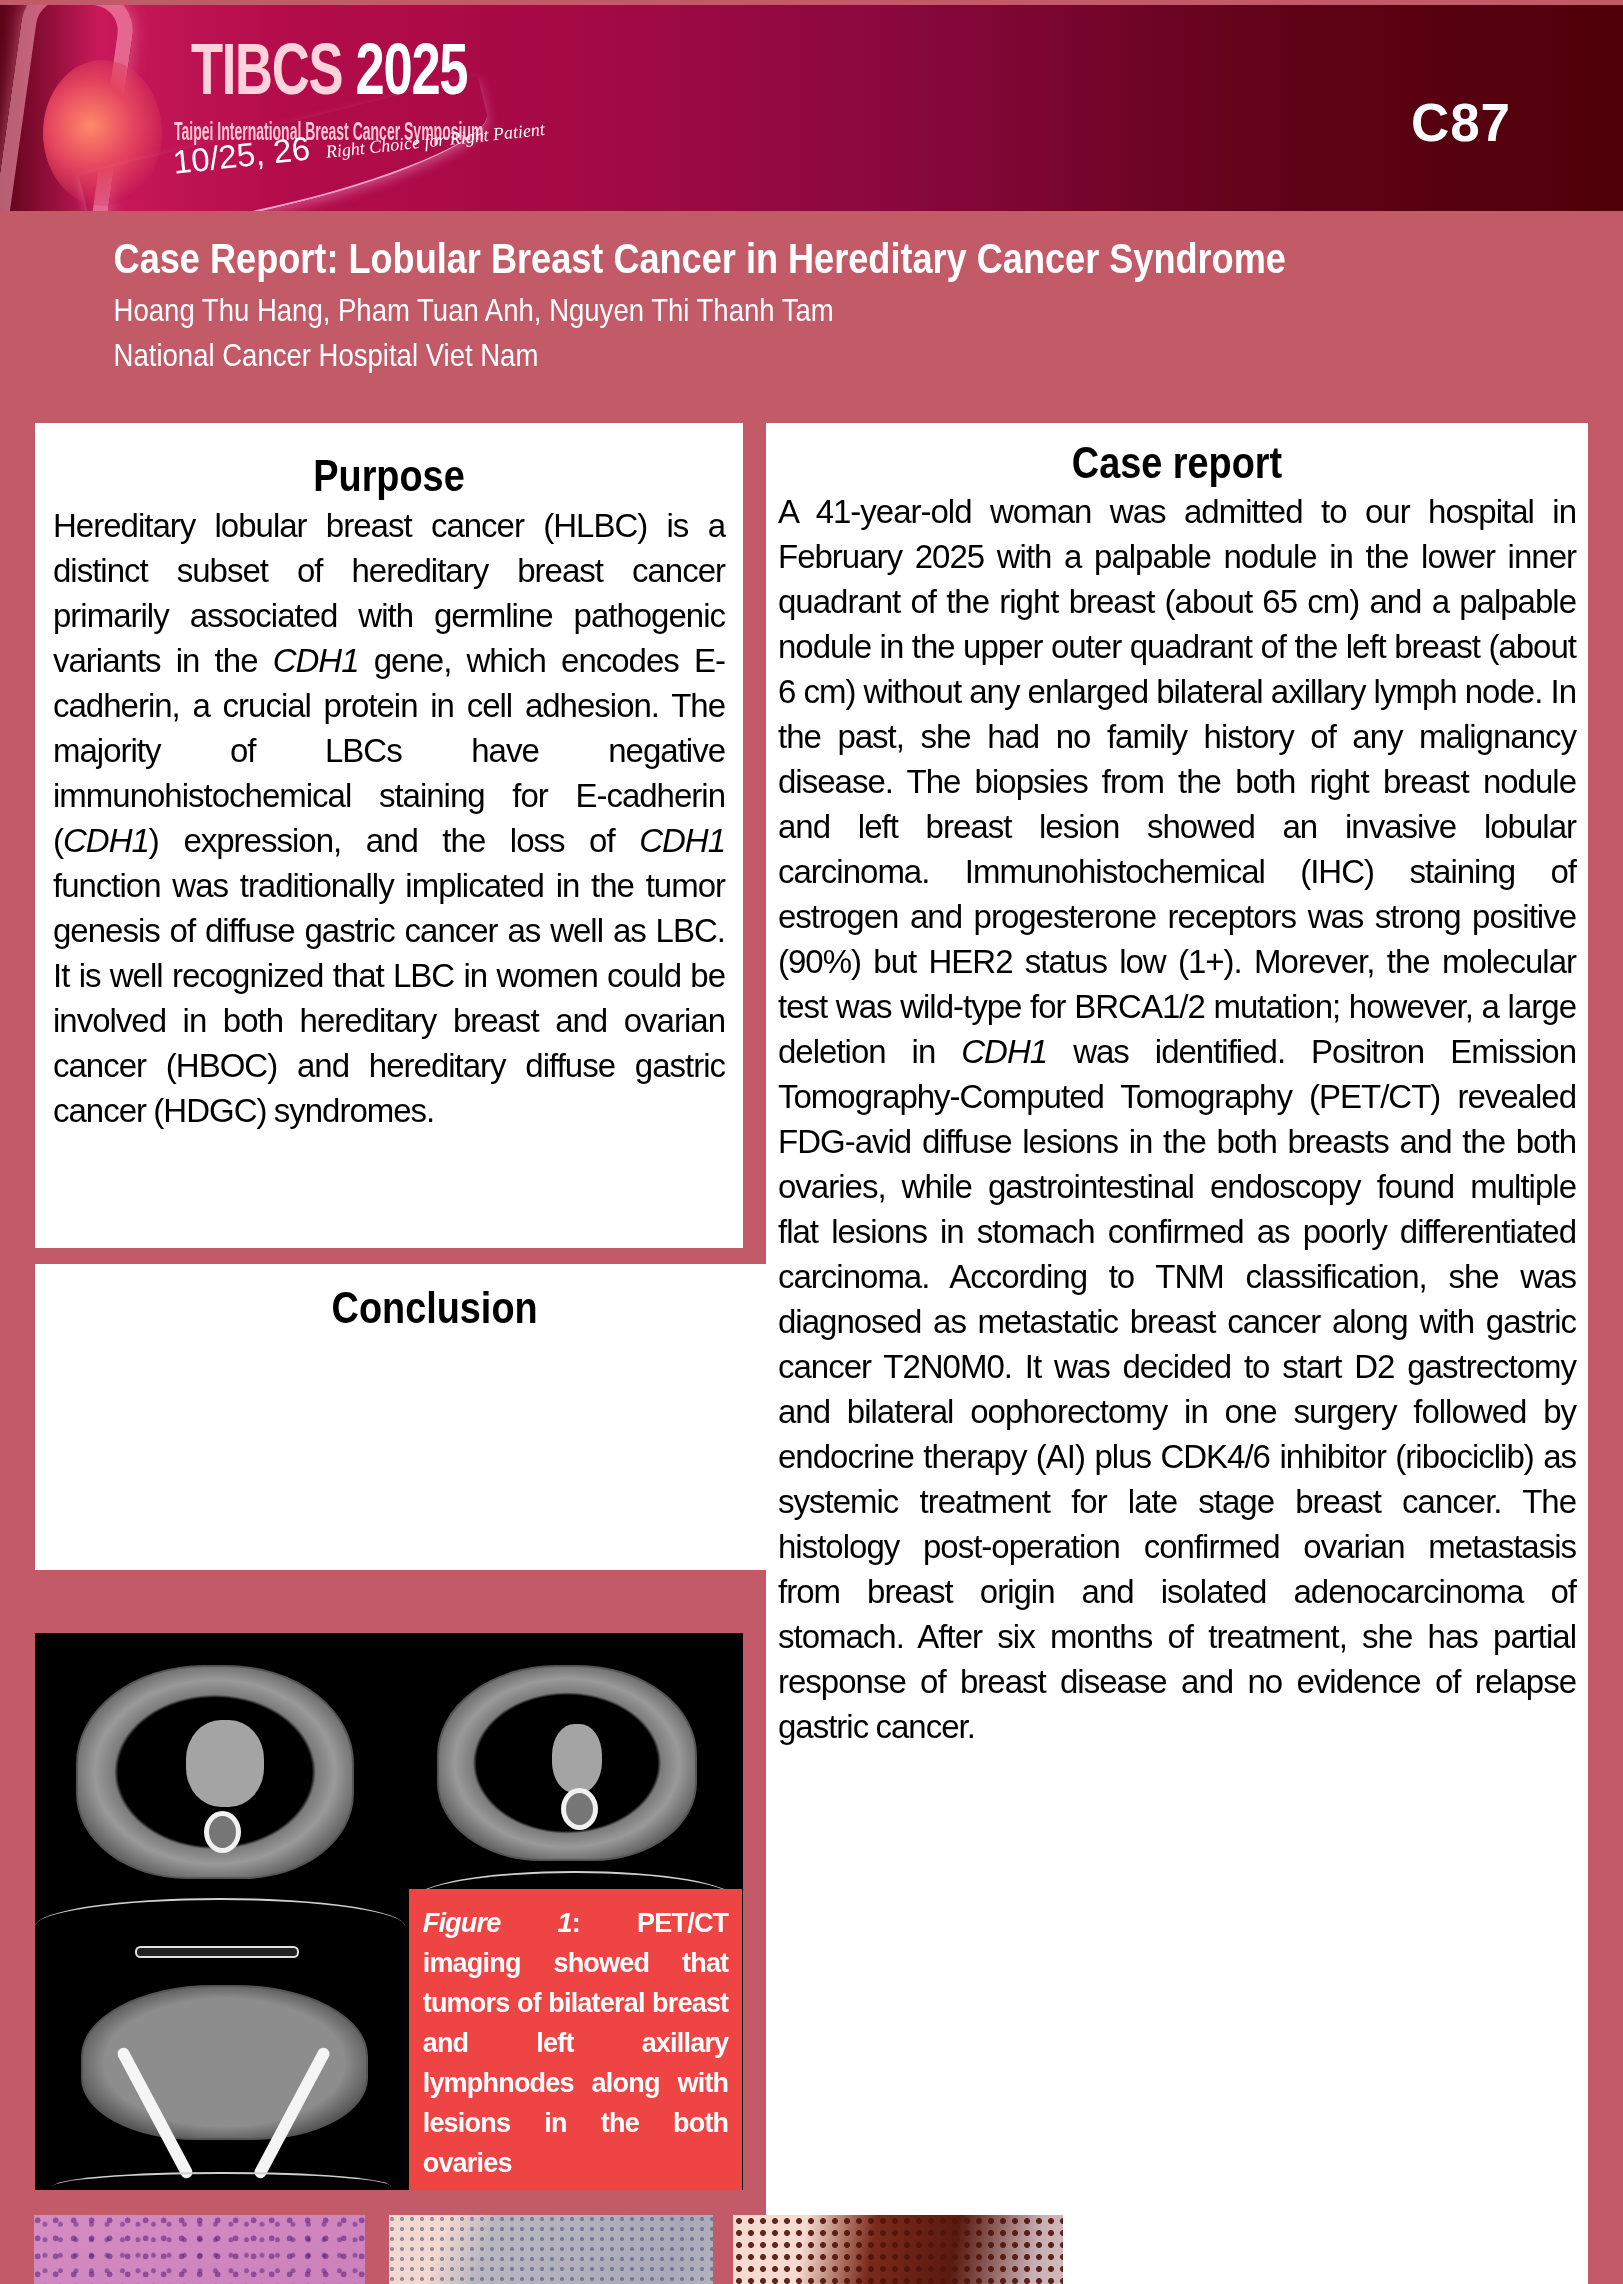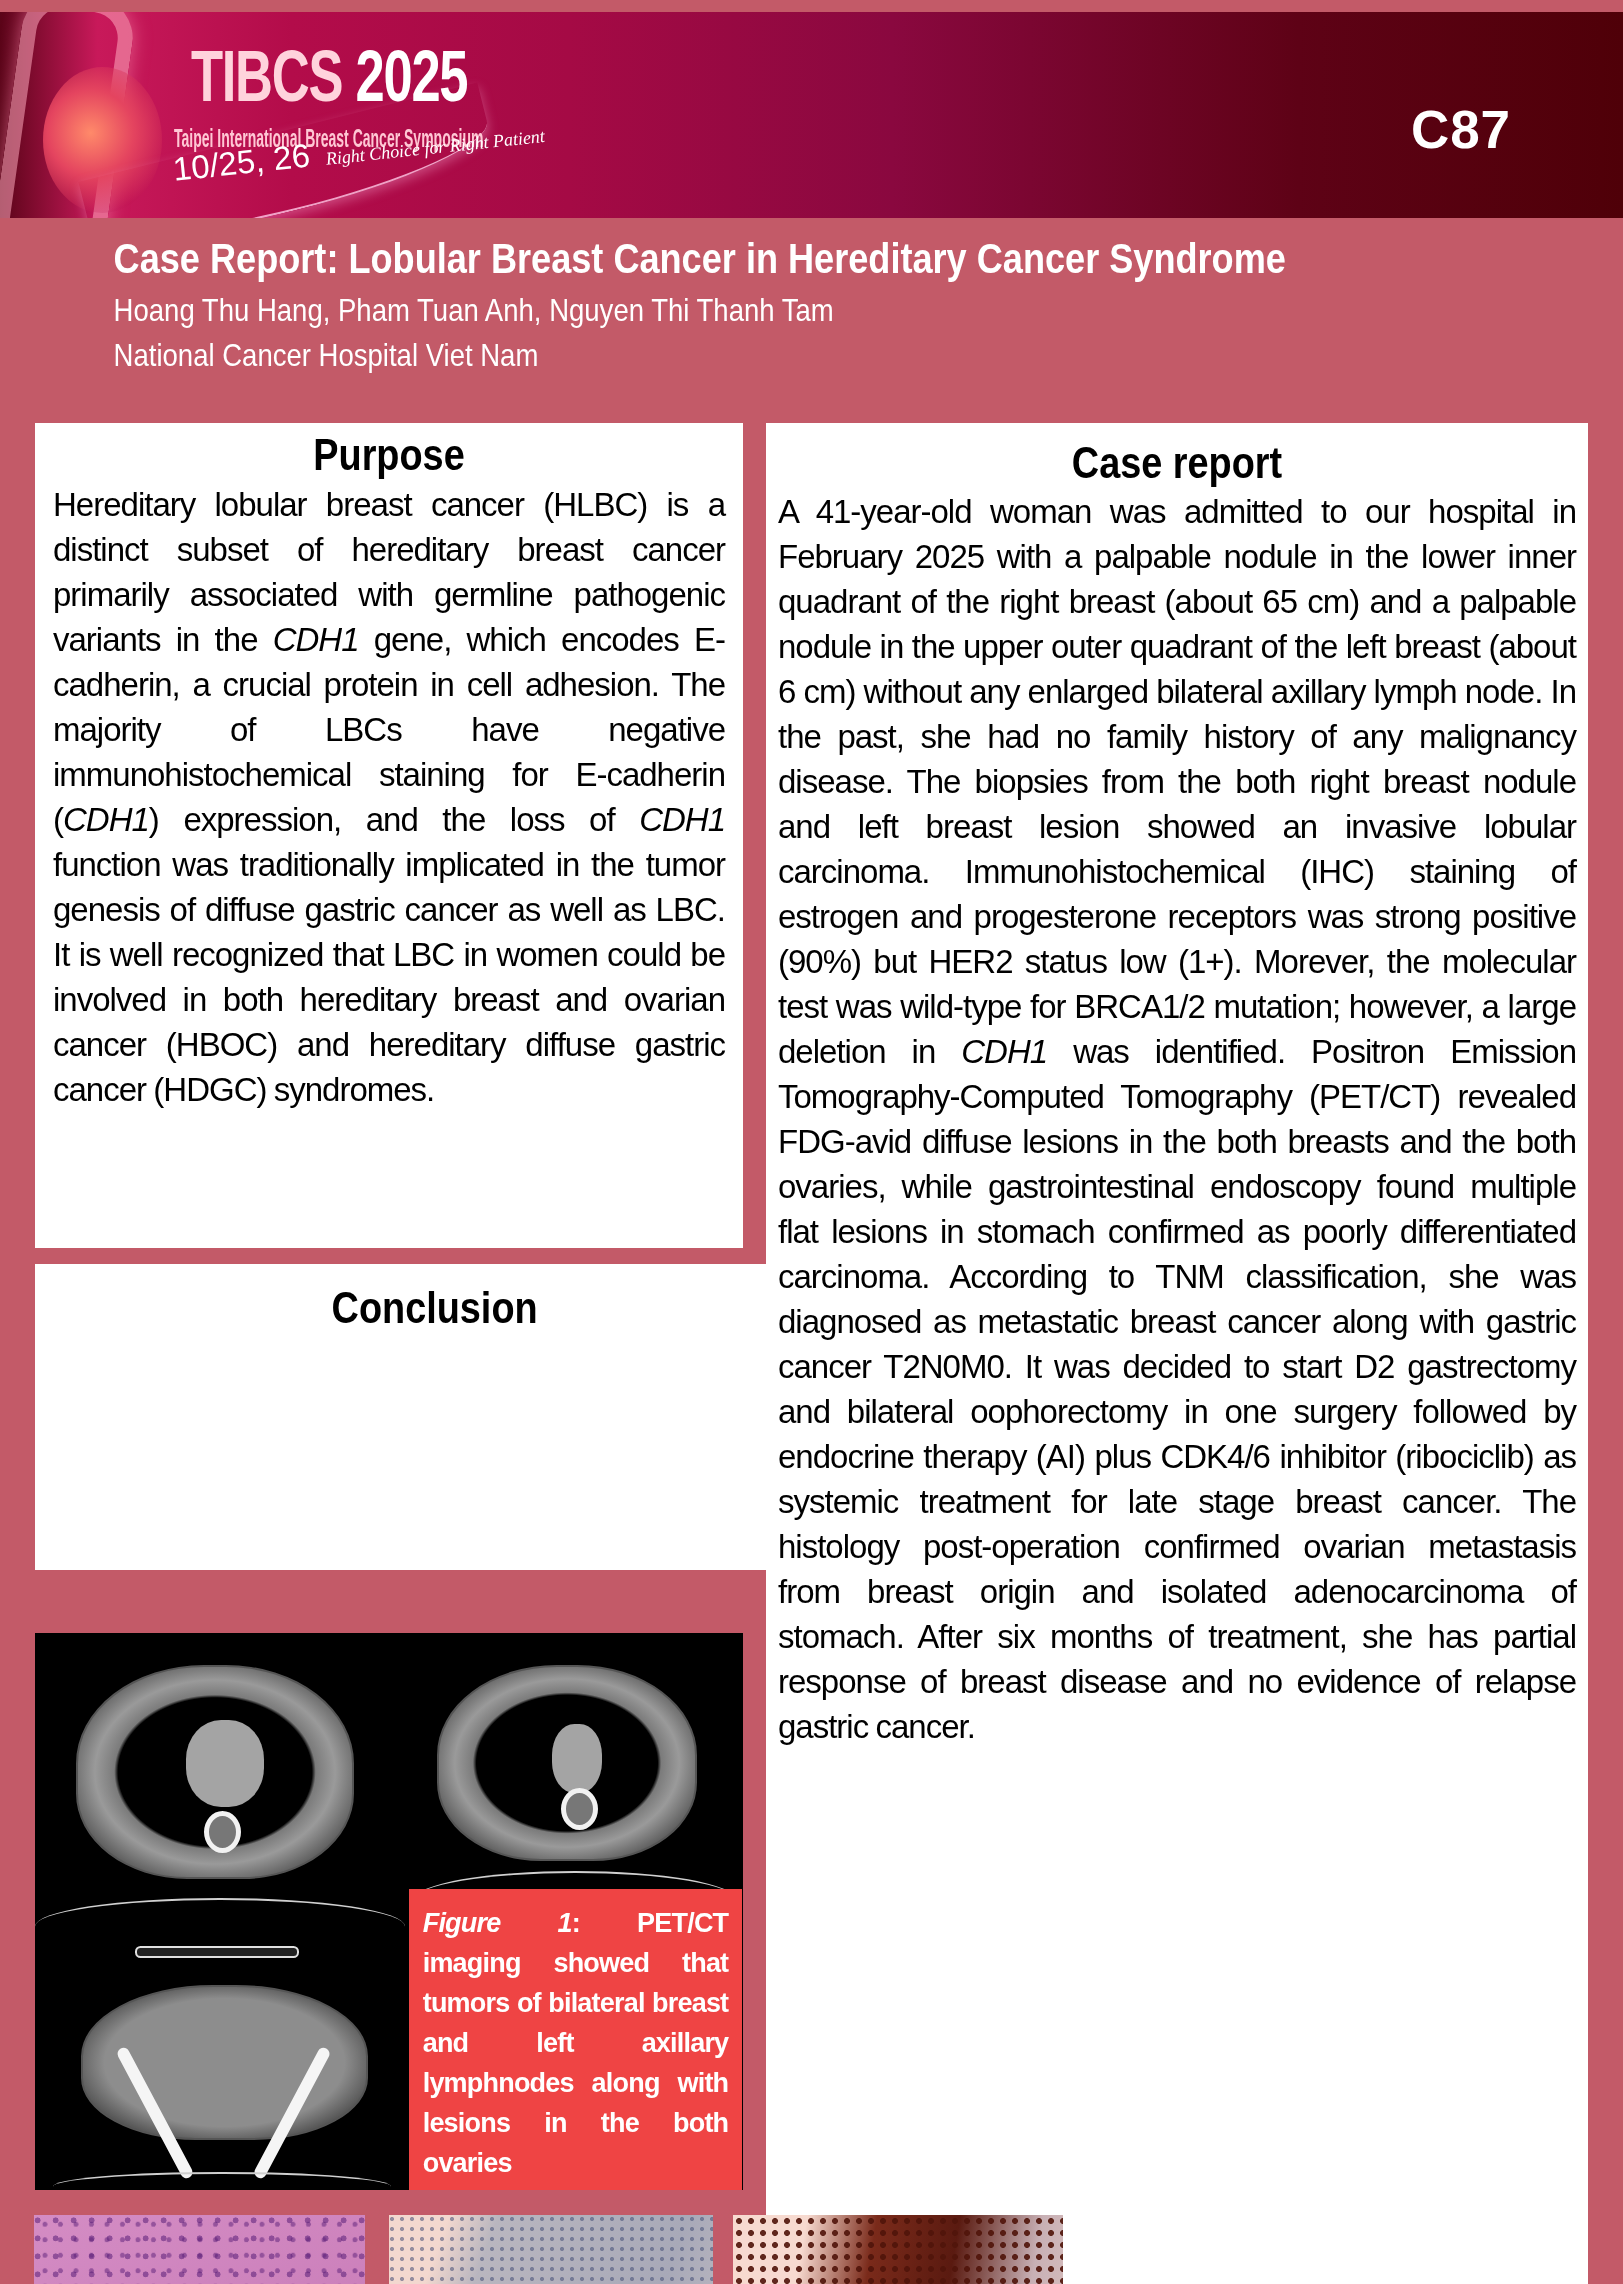--- a/index.html
+++ b/index.html
@@ -3,21 +3,21 @@
 <meta charset="utf-8">
 <style>
   html, body { margin: 0; padding: 0; }
   body {
     width: 1623px; height: 2741px; position: relative; overflow: hidden;
     background: #c35a68;
     font-family: "Liberation Sans", sans-serif;
   }
   
   .banner {
-    position: absolute; left: 0; top: 12px; width: 1623px; height: 206px;
+    position: absolute; left: 0; top: 5px; width: 1623px; height: 206px;
     background: linear-gradient(90deg, #5a0418 0%, #c8195a 6%, #b30c4a 18%, #a50a45 35%, #8a083f 55%, #5e0216 80%, #4f0008 100%);
     overflow: hidden;
   }
   .ribbon {
     position: absolute; left: 9px; top: -18px; width: 82px; height: 238px;
     border-radius: 41px 41px 9px 9px;
     border: 15.5px solid rgba(255,170,190,0.55);
     border-bottom: none; transform: rotate(8deg);
     box-shadow: 0 0 18px rgba(255,150,180,0.5);
   }
@@ -72,21 +72,21 @@
   .panel h2 {
     margin: 0; text-align: center; font-size: 44px; font-weight: bold; color: #000;
     line-height: 1.2; transform: scaleX(0.86); transform-origin: center;
   }
   .panel p {
     margin: 0; color: #000; font-size: 33px; line-height: 45px;
     text-align: justify; letter-spacing: -1px; word-spacing: -0.9px;
   }
   .panel i { }
 
-  .purpose { left: 35px; top: 423px; width: 708px; height: 825px; padding: 6px 18px 0 18px; }
+  .purpose { left: 35px; top: 423px; width: 708px; height: 825px; padding: 27px 18px 0 18px; }
   .conclusion { left: 35px; top: 1264px; width: 800px; height: 306px; padding: 18px 16.4px 0 16.4px; }
   .case { left: 766px; top: 423px; width: 822px; height: 1972px; padding: 13.7px 12px 0 12px; }
 
   
   .fig1 { position: absolute; left: 35px; top: 1633px; width: 708px; height: 557px; background: #000; overflow: hidden; }
   .ct { position: absolute; }
   .ct .body {
     position: absolute; border-radius: 46% 46% 40% 40%;
     background: radial-gradient(ellipse at 50% 50%, #000 0%, #000 50%, #7b7b7b 52%, #9a9a9a 62%, #5a5a5a 78%, #2b2b2b 90%, #1a1a1a 100%);
     border: 2.7px solid #555;

